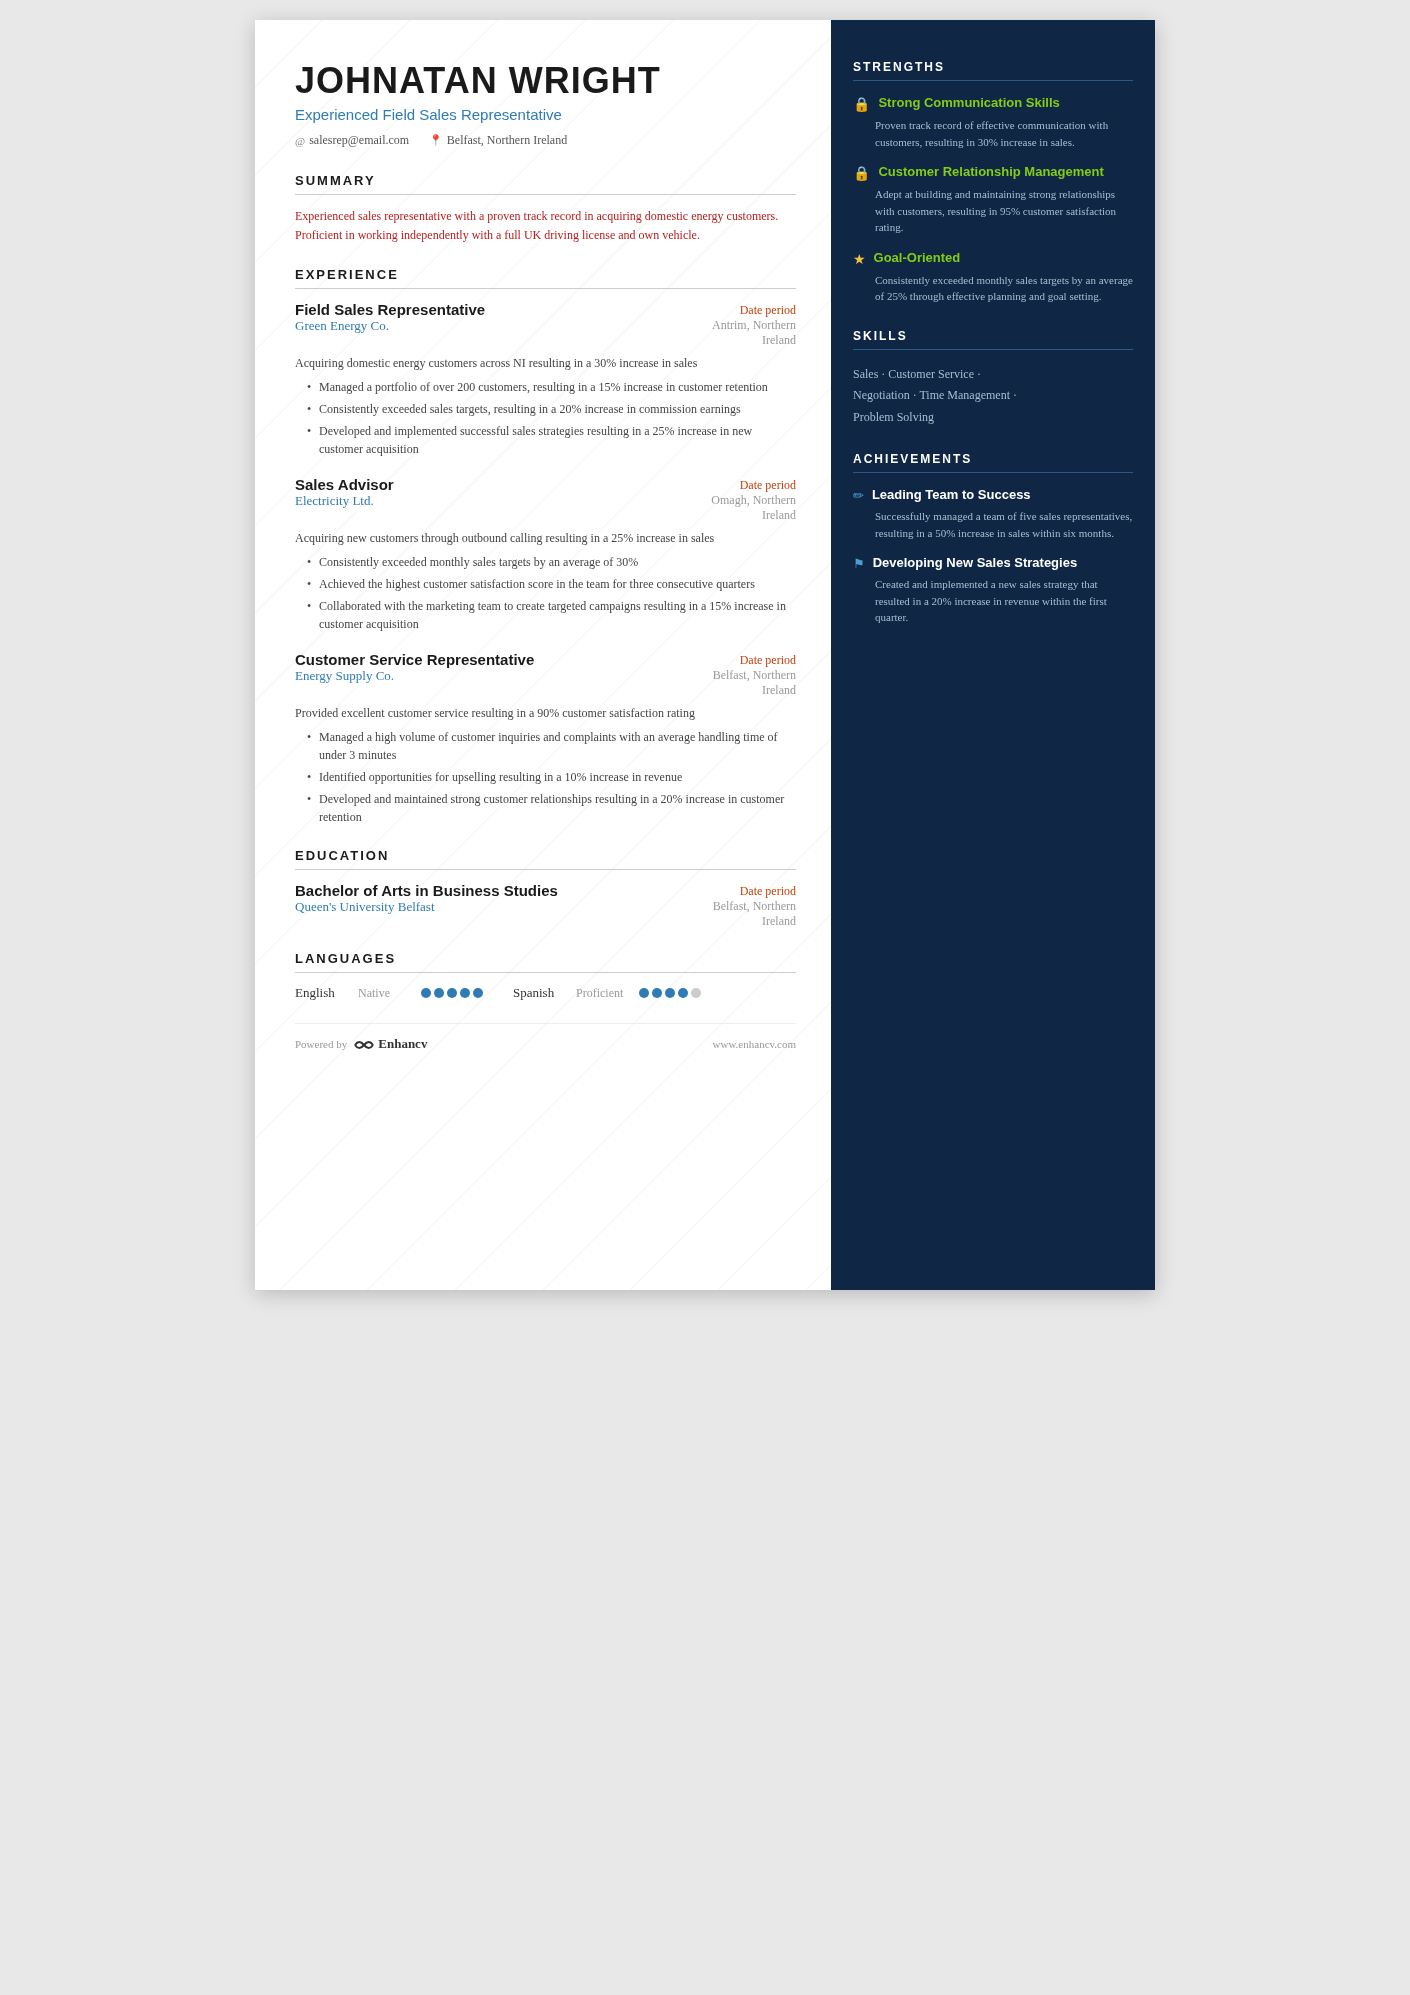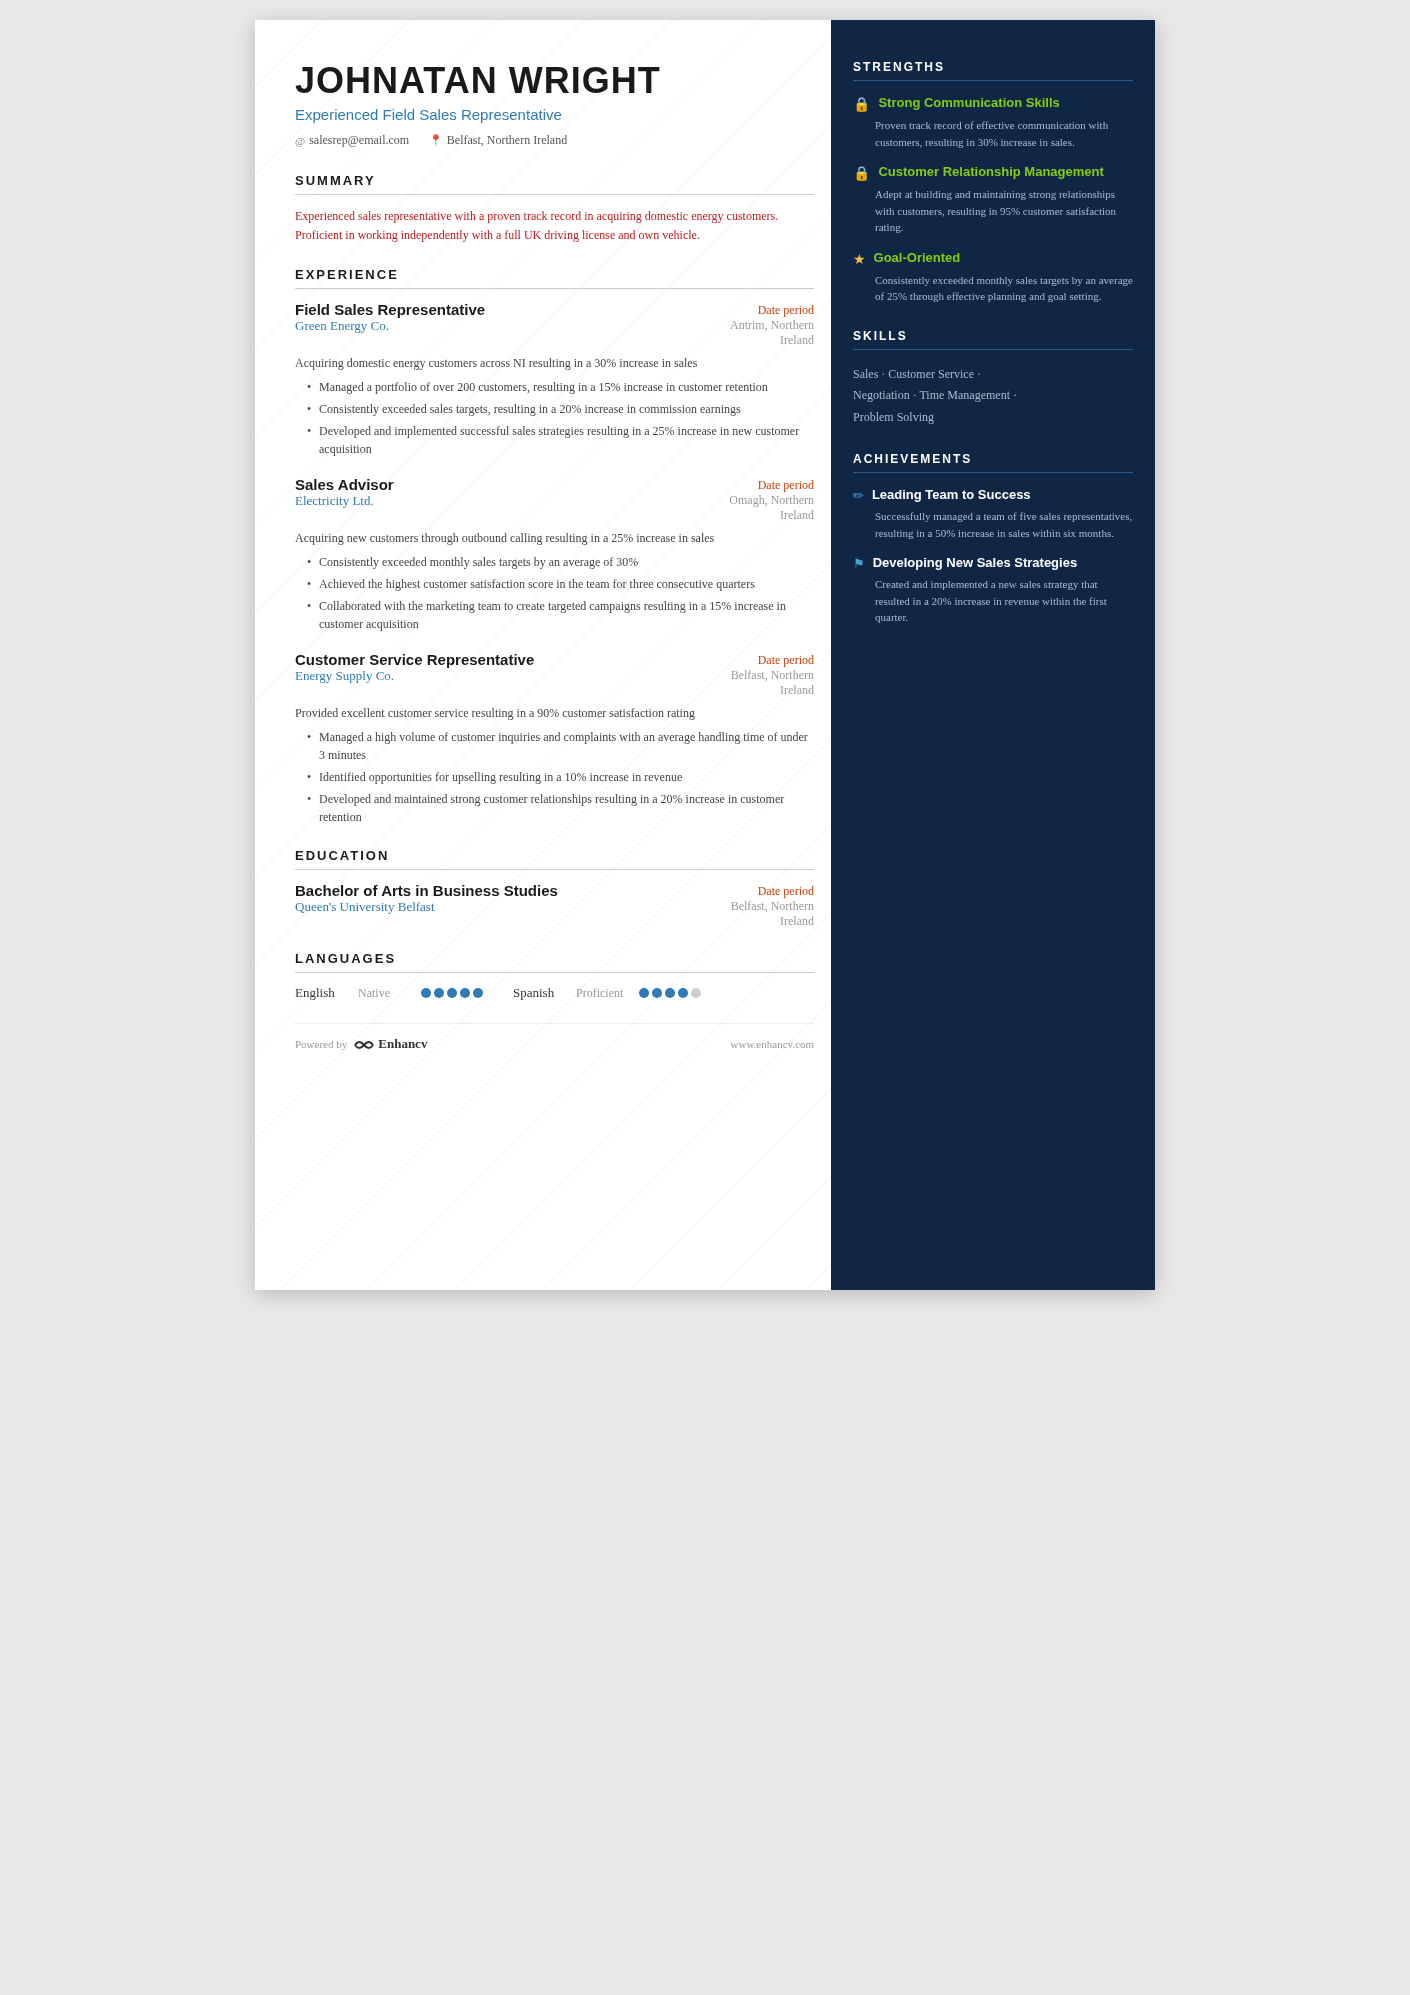--- a/index.html
+++ b/index.html
@@ -33,21 +33,21 @@
         rgba(180,180,180,0.08) 60px,
         rgba(180,180,180,0.08) 62px
       );
       pointer-events: none;
       z-index: 0;
     }
 
     
     .main-content {
       flex: 1;
-      padding: 40px 17px 30px 40px;
+      padding: 40px 35px 30px 40px;
       position: relative;
       z-index: 1;
     }
 
     
     .header-name {
       font-family: Arial, sans-serif;
       font-size: 36px;
       font-weight: 700;
       color: #1a1a1a;

